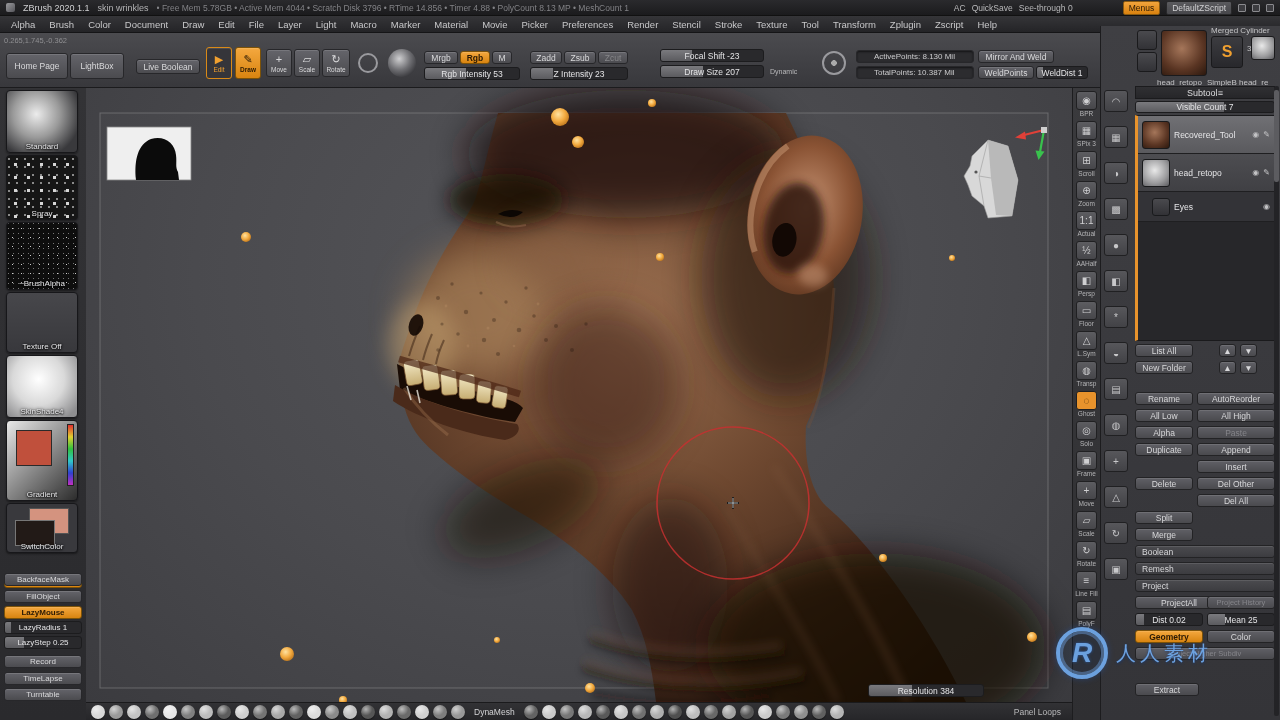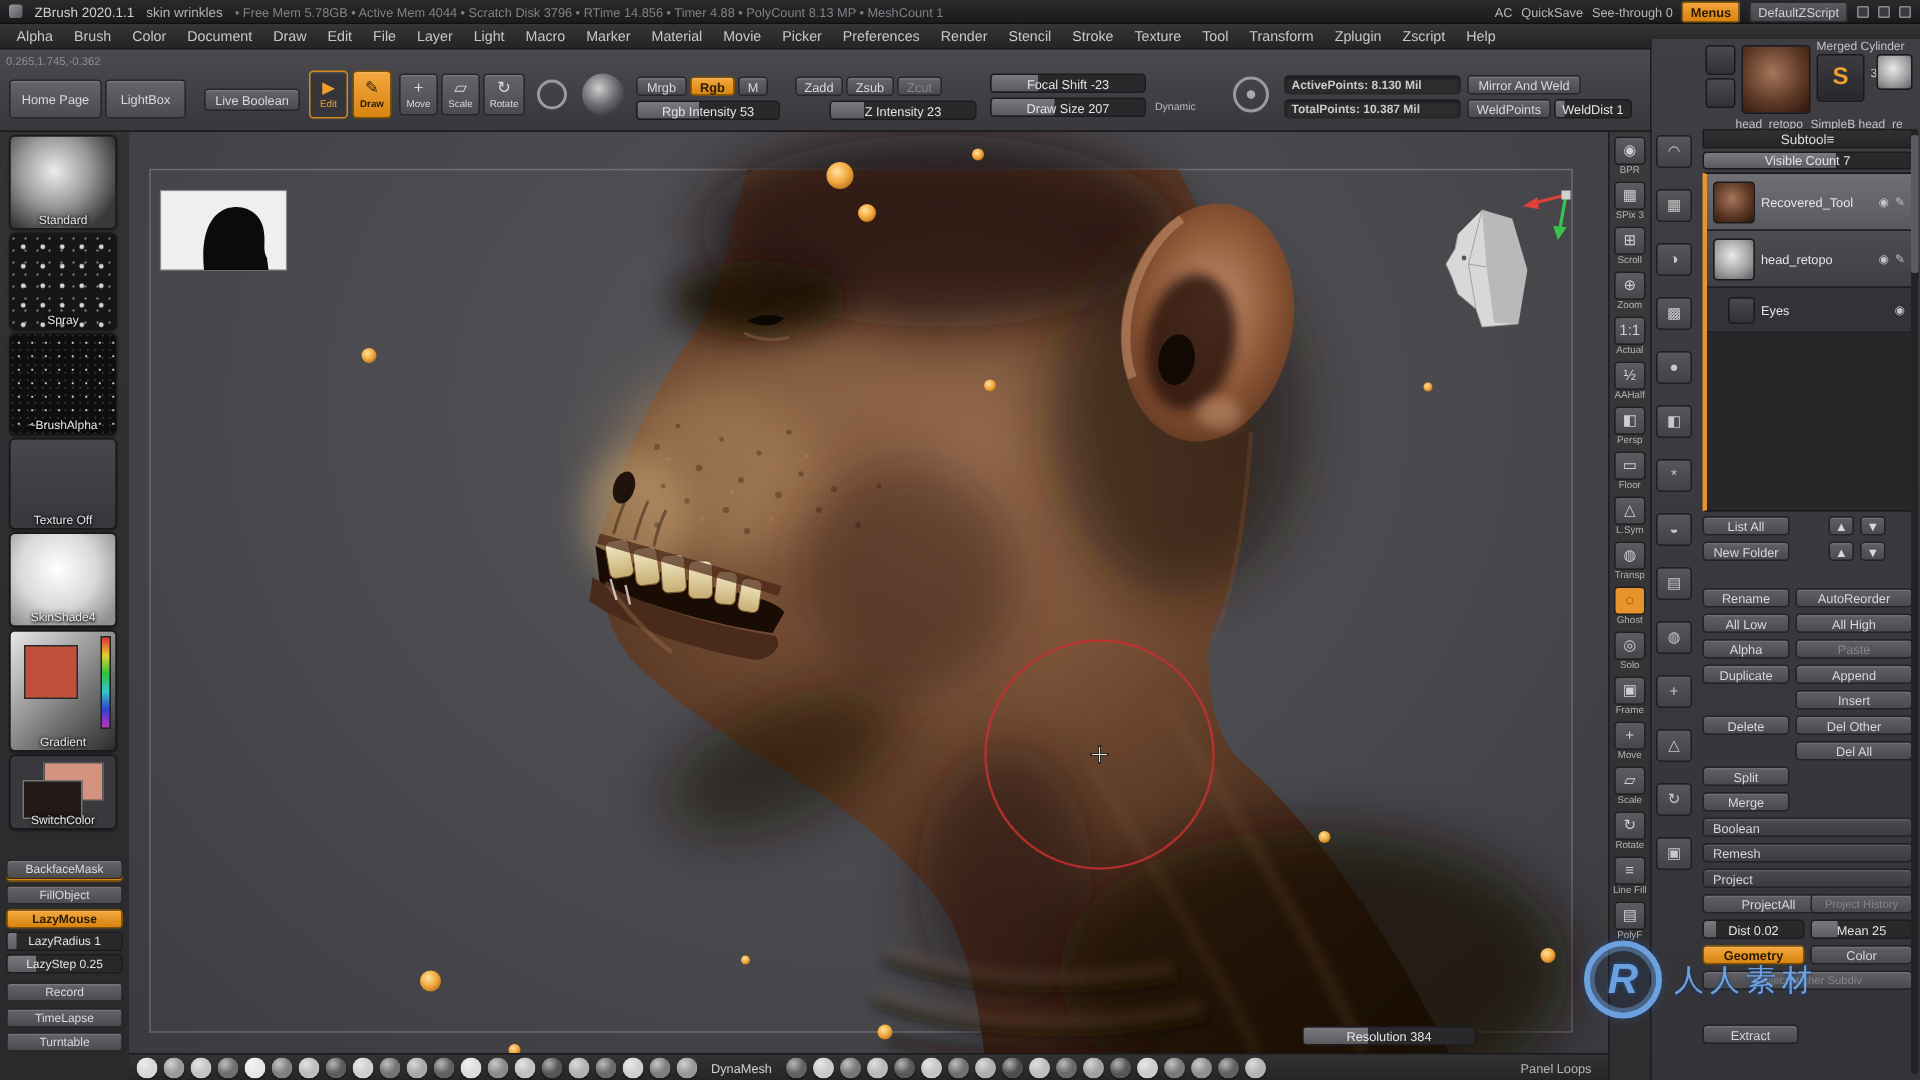--- a/index.html
+++ b/index.html
@@ -11,38 +11,38 @@
 #titlebar{position:absolute;left:0;top:0;width:1280px;height:16px;background:linear-gradient(#2a2a2d,#1b1b1d);
   display:flex;align-items:center;gap:8px;padding:0 6px;font-size:9px;color:#9c9c9e;border-bottom:1px solid #111;}
 .tb-logo{width:9px;height:9px;border-radius:2px;background:linear-gradient(135deg,#9a9a9e,#55555a);flex:none;}
 .tb-title{color:#cfcfd1;white-space:nowrap;}
 .tb-doc{color:#b2b2b4;white-space:nowrap;}
 .tb-stats{color:#828286;font-size:8.5px;flex:1;white-space:nowrap;overflow:hidden;}
 .tb-right{display:flex;align-items:center;gap:6px;flex:none;}
 .tb-chip{font-size:8.5px;color:#b8b8ba;white-space:nowrap;}
 .tb-btn{background:linear-gradient(#5a5a5e,#47474b);border:1px solid #28282a;border-radius:2px;padding:1px 5px;
   font-size:8.5px;color:#d2d2d4;white-space:nowrap;}
-.tb-btn.orange{background:linear-gradient(#f2a43c,#d9820f);color:#2b1a05;border-color:#8a5a10;font-weight:bold;}
+.tb-btn.orange{background:linear-gradient(#f2a43c,#d9820f);color:#2b1a05;border-color:#8a5a10;font-weight:normal;margin-left:44px;}
 .win-box{width:8px;height:8px;border:1px solid #8a8a8e;border-radius:1px;background:#3c3c40;}
 
 
 #menubar{position:absolute;left:0;top:16px;width:1280px;height:17px;background:linear-gradient(#353538,#242427);
   display:flex;align-items:center;padding:0 4px;border-bottom:1px solid #151517;}
 .menu-item{font-size:9.5px;color:#c8c8ca;padding:2px 7px;white-space:nowrap;}
 
 
 #toolbar{position:absolute;left:0;top:33px;width:1280px;height:55px;
   background:linear-gradient(#4b4b4f,#38383c);border-bottom:1px solid #1b1b1d;}
 .btn{position:absolute;background:linear-gradient(#64646a,#4b4b4f);border:1px solid #27272a;border-radius:3px;
   color:#dadadc;font-size:8.5px;display:flex;align-items:center;justify-content:center;
   box-shadow:inset 0 1px 0 rgba(255,255,255,.12);white-space:nowrap;}
 .btn.orange{background:linear-gradient(#f4a83f,#d88410);color:#2b1a05;font-weight:bold;border-color:#7c5208;}
 .btn.dim{color:#87878a;}
 .btn.inset{background:#2c2c2f;box-shadow:inset 0 1px 2px rgba(0,0,0,.55);justify-content:flex-start;
-  padding-left:4px;color:#cacacc;font-size:8px;font-weight:bold;}
+  padding-left:17px;color:#cacacc;font-size:8px;}
 .slider{position:absolute;background:#29292c;border:1px solid #1c1c1e;border-radius:3px;color:#e4e4e6;
   font-size:8.5px;overflow:hidden;display:flex;align-items:center;justify-content:center;white-space:nowrap;}
 .slider::before{content:"";position:absolute;left:0;top:0;bottom:0;width:var(--fill,50%);
   background:linear-gradient(#7a7a7e,#5b5b5f);}
 .slider>span{position:relative;}
 .icon-btn{flex-direction:column;gap:1px;}
 .icon-btn .g{font-size:11px;line-height:11px;}
 .icon-btn .t{font-size:6.5px;line-height:7px;}
 .coords{position:absolute;left:4px;top:3px;font-size:7.5px;color:#8f8f92;}
 .circle-icon{position:absolute;border-radius:50%;border:2px solid #9a9a9e;}
@@ -218,21 +218,21 @@
     <div class="btn" style="left:424px;top:18px;width:34px;height:13px;">Mrgb</div>
     <div class="btn orange" style="left:460px;top:18px;width:30px;height:13px;">Rgb</div>
     <div class="btn" style="left:492px;top:18px;width:20px;height:13px;">M</div>
     <div class="slider" style="left:424px;top:34px;width:96px;height:13px;--fill:44%;">
         <span>Rgb Intensity 53</span>
       </div>
 
     <div class="btn" style="left:530px;top:18px;width:32px;height:13px;">Zadd</div>
     <div class="btn" style="left:564px;top:18px;width:32px;height:13px;">Zsub</div>
     <div class="btn dim" style="left:598px;top:18px;width:30px;height:13px;">Zcut</div>
-    <div class="slider" style="left:553px;top:34px;width:98px;height:13px;--fill:23%;">
+    <div class="slider" style="left:530px;top:34px;width:98px;height:13px;--fill:23%;">
         <span>Z Intensity 23</span>
       </div>
 
     <div class="slider" style="left:660px;top:16px;width:104px;height:13px;--fill:30%;">
         <span>Focal Shift -23</span>
       </div>
     <div class="slider" style="left:660px;top:32px;width:104px;height:13px;--fill:41%;">
         <span>Draw Size 207</span>
       </div>
     <div class="dyn-label" style="left:770px;top:35px;">Dynamic</div>

